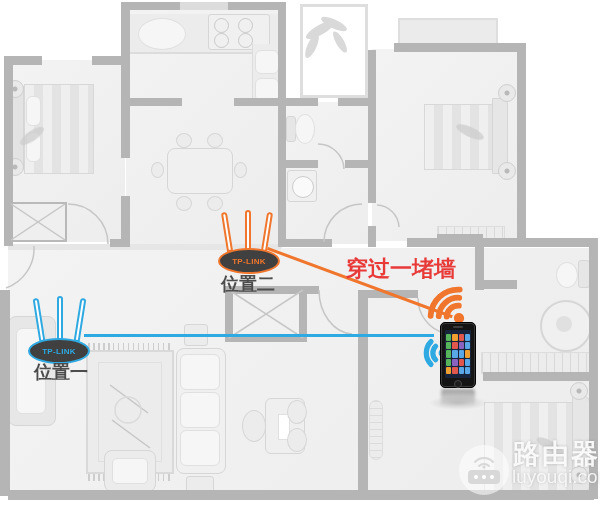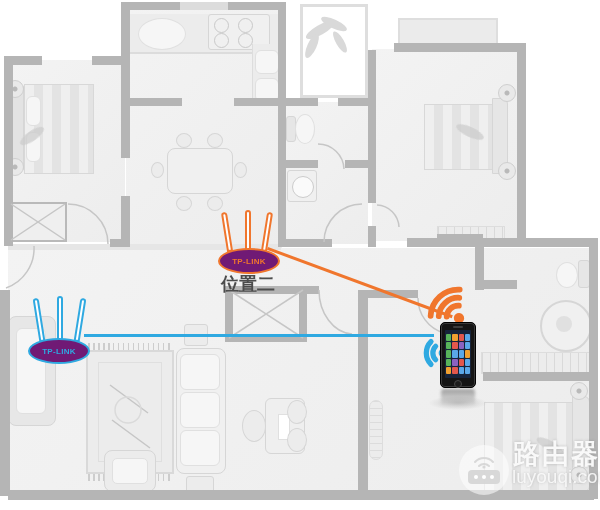--- a/index.html
+++ b/index.html
@@ -14,21 +14,21 @@
   .furn{position:absolute;background:#ececec;border:1px solid #d6d6d6;border-radius:3px;box-sizing:border-box;}
   .soft{background:#f6f6f6;border:1px solid #e0e0e0;}
   .round{border-radius:50%;}
   .post{position:absolute;width:18px;height:18px;border:1px solid #cfcfcf;border-radius:50%;box-sizing:border-box;
         background:radial-gradient(circle,#b9b9b9 0 2px,#e9e9e9 3px);}
   .stripes-v{background:repeating-linear-gradient(90deg,#efefef 0 9px,#e3e3e3 9px 18px);border:1px solid #d8d8d8;}
   .ticks{background:#ececec repeating-linear-gradient(90deg,#d9d9d9 0 1px,transparent 1px 8px);border:1px solid #ddd;}
   .fringe{position:absolute;height:7px;background:repeating-linear-gradient(90deg,#cdcdcd 0 1.5px,transparent 1.5px 5px);}
   
   .antenna{position:absolute;width:6px;height:42px;background:#fff;border:2px solid;border-radius:4px 4px 0 0;box-sizing:border-box;}
-  .router-body{position:absolute;width:62px;height:26px;background:#701a75;border:2.5px solid;border-radius:50%;
+  .router-body{position:absolute;width:62px;height:26px;background:#404040;border:2.5px solid;border-radius:50%;
                display:flex;align-items:center;justify-content:center;font-size:8px;font-weight:bold;letter-spacing:.3px;box-sizing:border-box;}
   .router-orange .antenna,.router-orange .router-body{border-color:var(--orange);color:var(--orange);}
   .router-blue .antenna,.router-blue .router-body{border-color:var(--blue);color:var(--blue);}
   .pos-label{position:absolute;font-size:18px;font-weight:600;color:var(--label);}
   .red-label{position:absolute;font-size:22px;font-weight:bold;color:var(--red);}
   
   .line-blue{position:absolute;left:84px;top:334px;width:350px;height:2.5px;background:var(--blue);}
   .line-orange{position:absolute;left:268px;top:247px;width:197px;height:2.5px;background:var(--orange);
                transform:rotate(20.3deg);transform-origin:0 0;}
   
@@ -219,21 +219,23 @@
     <div class="router-body" style="left:218px;top:248px">TP-LINK</div>
   </div>
   <div class="pos-label" style="left:221px;top:272px">位置二</div>
 
   <div class="router-blue">
     <div class="antenna" style="left:36px;top:298px;height:44px;transform:rotate(-9deg)"></div>
     <div class="antenna" style="left:57px;top:296px;height:46px"></div>
     <div class="antenna" style="left:77px;top:298px;height:44px;transform:rotate(9deg)"></div>
     <div class="router-body" style="left:28px;top:338px">TP-LINK</div>
   </div>
-
+  <div class="pos-label" style="left:34px;top:360px">位置一</div>
+
+  <div class="red-label" style="left:346px;top:254px">穿过一堵墙</div>
 
   <svg width="46" height="46" viewBox="0 0 40 40" style="left:426px;top:284px;transform:rotate(-42deg)">
     <g stroke="#f0762d" stroke-width="5" stroke-linecap="round" fill="none">
       <path d="M 12.9 24.9 A 10 10 0 0 1 27.1 24.9"></path>
       <path d="M 8 20 A 17 17 0 0 1 32 20"></path>
       <path d="M 3 15 A 24 24 0 0 1 37 15"></path>
     </g>
     <circle cx="20" cy="33" r="4.5" fill="#f0762d"></circle>
   </svg>
   <svg width="38" height="38" viewBox="0 0 40 40" style="left:412px;top:334px;transform:rotate(-90deg)">

